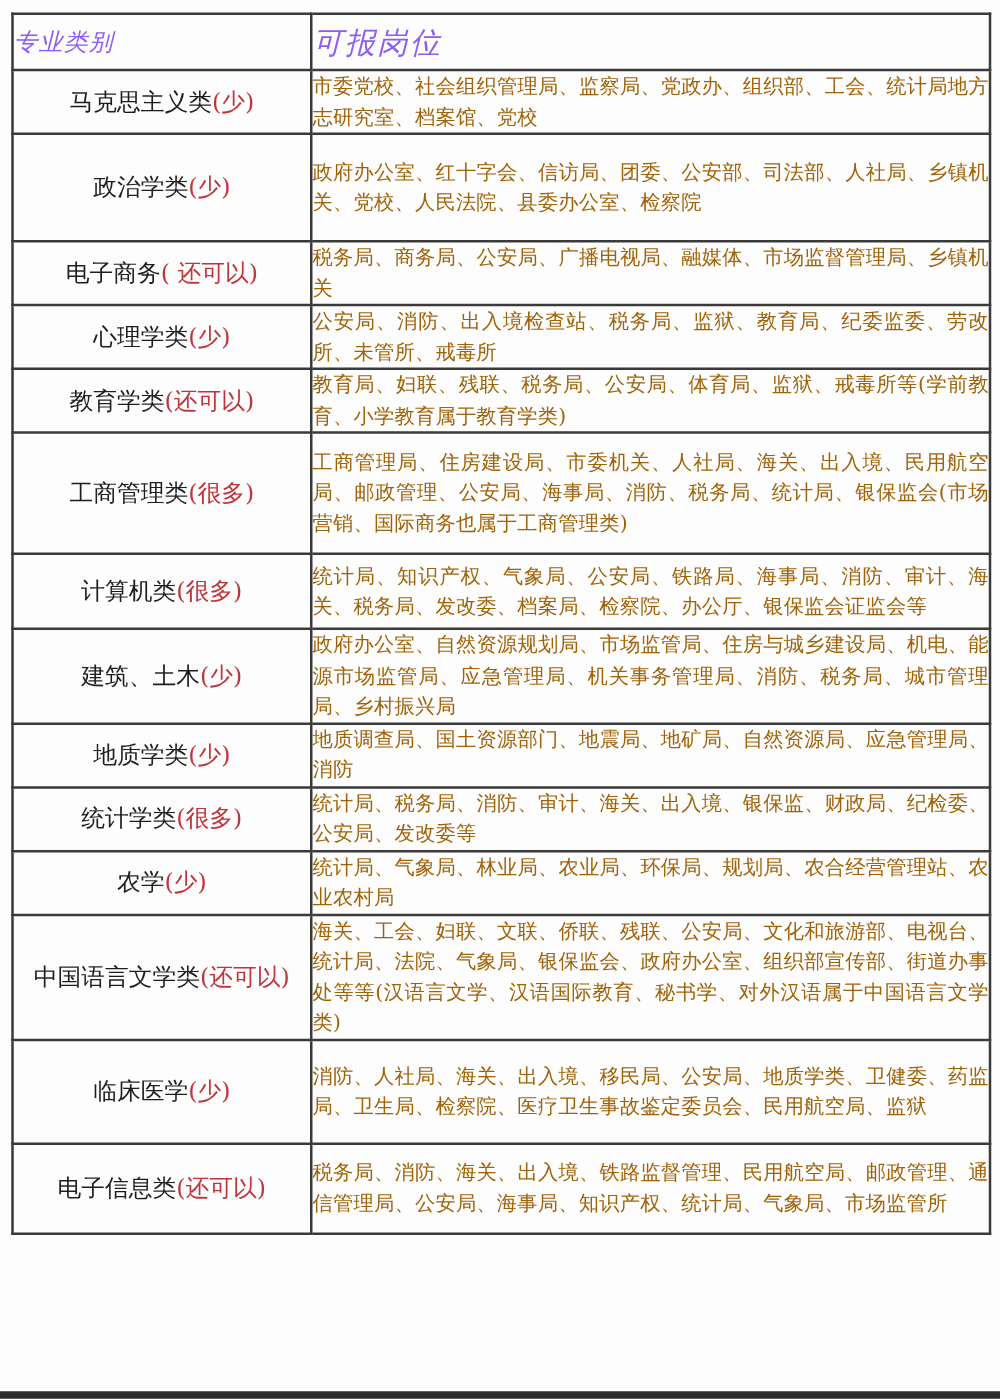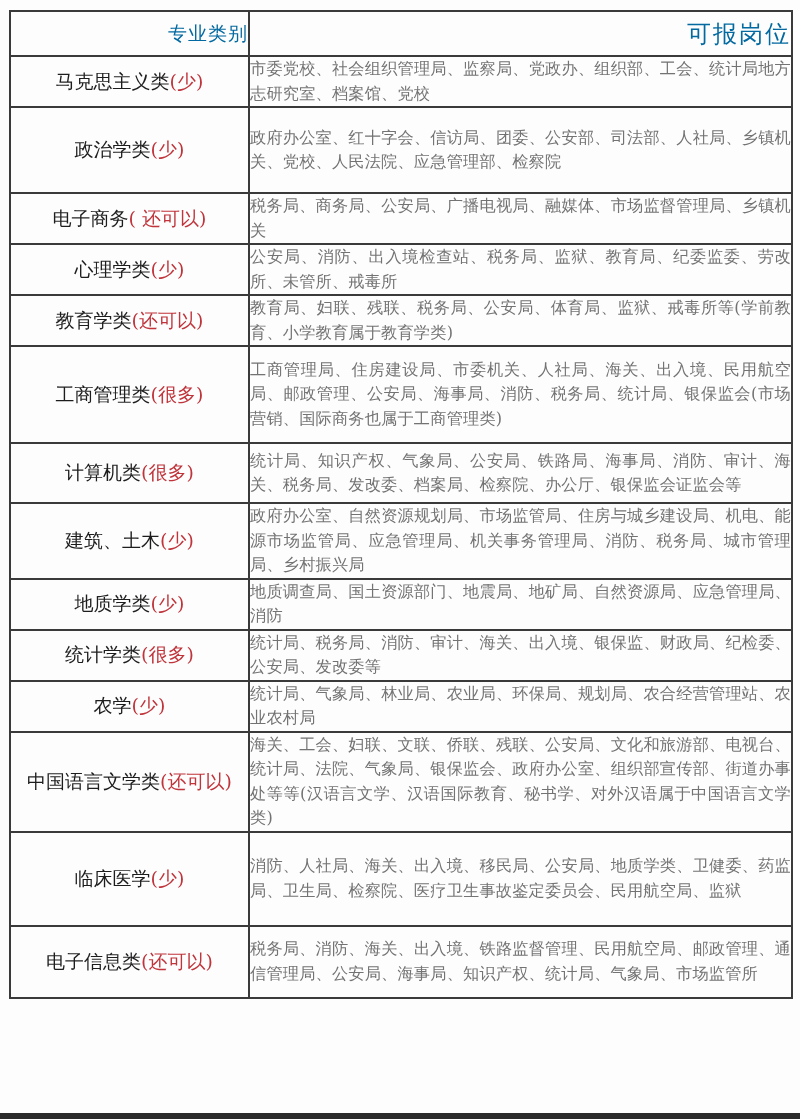--- a/index.html
+++ b/index.html
@@ -33,40 +33,41 @@
   table.majors td, table.majors th {
     border: 2px solid #3a3a3a;
     padding: 0;
     vertical-align: middle;
   }
   col.c1 { width: 239px; }
   col.c2 { width: 543px; }
   th.h {
     height: 43px;
     font-weight: normal;
-    color: #0369a1;
-    text-align: right;
+    color: #8b5cf6;
+    text-align: left;
+    font-style: italic;
   }
   th.h1 { font-size: 19px; letter-spacing: 1px; }
   th.h2 { font-size: 24px; letter-spacing: 2px; }
   td.major {
     text-align: center;
     font-size: 19px;
     white-space: nowrap;
     color: #1d1d1d;
   }
   td.major .tag {
     color: #c0343b;
   }
   td.posts {
     font-size: 16.2px;
     line-height: 24.5px;
     padding: 0 4px 0 4px;
     text-align: justify;
-    color: #737373;
+    color: #a16207;
     letter-spacing: 0.2px;
   }
   .bottom-band {
     position: absolute;
     left: 0;
     top: 1113px;
     width: 800px;
     height: 6px;
     background: #2b2b2b;
   }
@@ -86,21 +87,21 @@
         <th class="h h2">可报岗位</th>
       </tr>
     </thead>
     <tbody>
       <tr style="height:47px">
         <td class="major"><span>马克思主义类</span><span class="tag">(少)</span></td>
         <td class="posts">市委党校、社会组织管理局、监察局、党政办、组织部、工会、统计局地方志研究室、档案馆、党校</td>
       </tr>
       <tr style="height:86px">
         <td class="major"><span>政治学类</span><span class="tag">(少)</span></td>
-        <td class="posts">政府办公室、红十字会、信访局、团委、公安部、司法部、人社局、乡镇机关、党校、人民法院、应急管理部、检察院</td>
+        <td class="posts">政府办公室、红十字会、信访局、团委、公安部、司法部、人社局、乡镇机关、党校、人民法院、县委办公室、检察院</td>
       </tr>
       <tr style="height:46px">
         <td class="major"><span>电子商务</span><span class="tag">( 还可以)</span></td>
         <td class="posts">税务局、商务局、公安局、广播电视局、融媒体、市场监督管理局、乡镇机关</td>
       </tr>
       <tr style="height:50px">
         <td class="major"><span>心理学类</span><span class="tag">(少)</span></td>
         <td class="posts">公安局、消防、出入境检查站、税务局、监狱、教育局、纪委监委、劳改所、未管所、戒毒所</td>
       </tr>
       <tr style="height:51px">
@@ -128,21 +129,21 @@
         <td class="posts">统计局、税务局、消防、审计、海关、出入境、银保监、财政局、纪检委、公安局、发改委等</td>
       </tr>
       <tr style="height:48px">
         <td class="major"><span>农学</span><span class="tag">(少)</span></td>
         <td class="posts">统计局、气象局、林业局、农业局、环保局、规划局、农合经营管理站、农业农村局</td>
       </tr>
       <tr style="height:100px">
         <td class="major"><span>中国语言文学类</span><span class="tag">(还可以)</span></td>
         <td class="posts">海关、工会、妇联、文联、侨联、残联、公安局、文化和旅游部、电视台、统计局、法院、气象局、银保监会、政府办公室、组织部宣传部、街道办事处等等(汉语言文学、汉语国际教育、秘书学、对外汉语属于中国语言文学类)</td>
       </tr>
-      <tr style="height:94px">
+      <tr style="height:83px">
         <td class="major"><span>临床医学</span><span class="tag">(少)</span></td>
         <td class="posts">消防、人社局、海关、出入境、移民局、公安局、地质学类、卫健委、药监局、卫生局、检察院、医疗卫生事故鉴定委员会、民用航空局、监狱</td>
       </tr>
       <tr style="height:72px">
         <td class="major"><span>电子信息类</span><span class="tag">(还可以)</span></td>
         <td class="posts">税务局、消防、海关、出入境、铁路监督管理、民用航空局、邮政管理、通信管理局、公安局、海事局、知识产权、统计局、气象局、市场监管所</td>
       </tr>
     </tbody>
   </table>
   <div class="bottom-band"></div>

